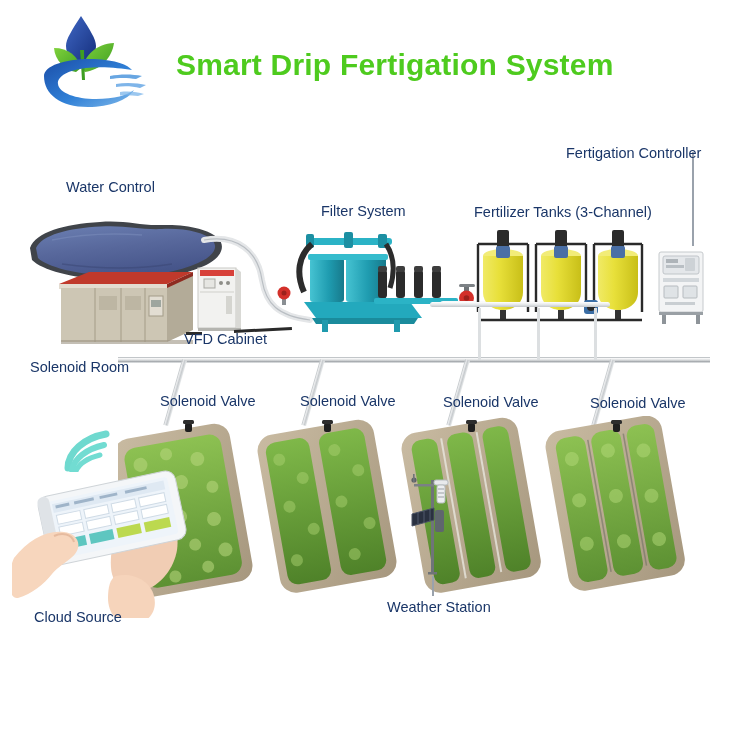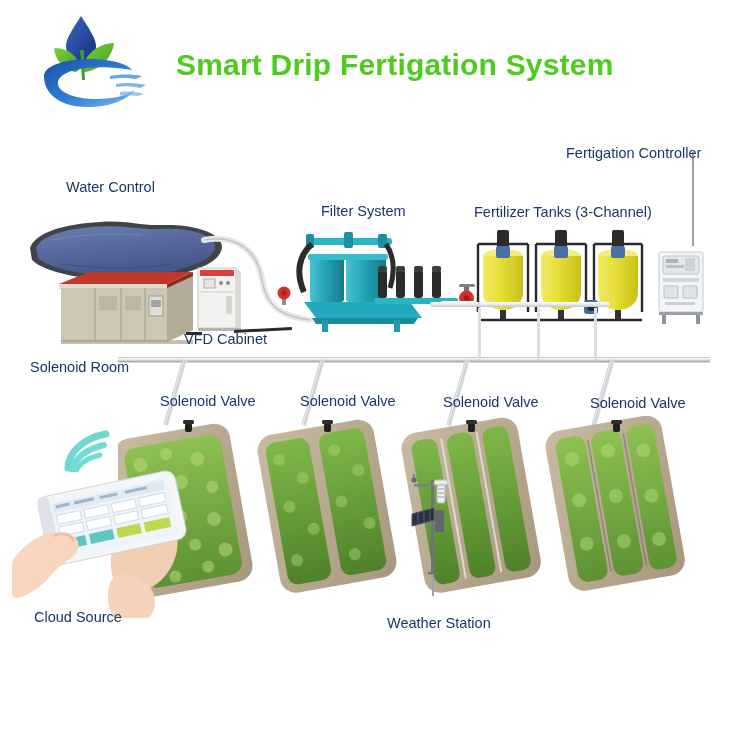--- a/index.html
+++ b/index.html
@@ -512,20 +512,20 @@
 
   </div>
 
   <div class="lbl" style="left:66px;top:180px;">Water Control</div>
   <div class="lbl" style="left:321px;top:204px;">Filter System</div>
   <div class="lbl" style="left:474px;top:197px;margin-top:8px;">Fertilizer Tanks (3-Channel)</div>
   <div class="lbl" style="left:566px;top:146px;">Fertigation Controller</div>
   <div class="lbl" style="left:184px;top:332px;">VFD Cabinet</div>
   <div class="lbl" style="left:30px;top:360px;">Solenoid Room</div>
   <div class="lbl" style="left:34px;top:610px;">Cloud Source</div>
-  <div class="lbl" style="left:387px;top:616px;text-align:right;">Weather Station</div>
+  <div class="lbl" style="left:387px;top:600px;text-align:right;">Weather Station</div>
 
   <div class="lbl" style="left:160px;top:394px;">Solenoid Valve</div>
   <div class="lbl" style="left:300px;top:394px;">Solenoid Valve</div>
   <div class="lbl" style="left:443px;top:395px;">Solenoid Valve</div>
   <div class="lbl" style="left:590px;top:396px;">Solenoid Valve</div>
 
 </div>
 
 </body></html>

